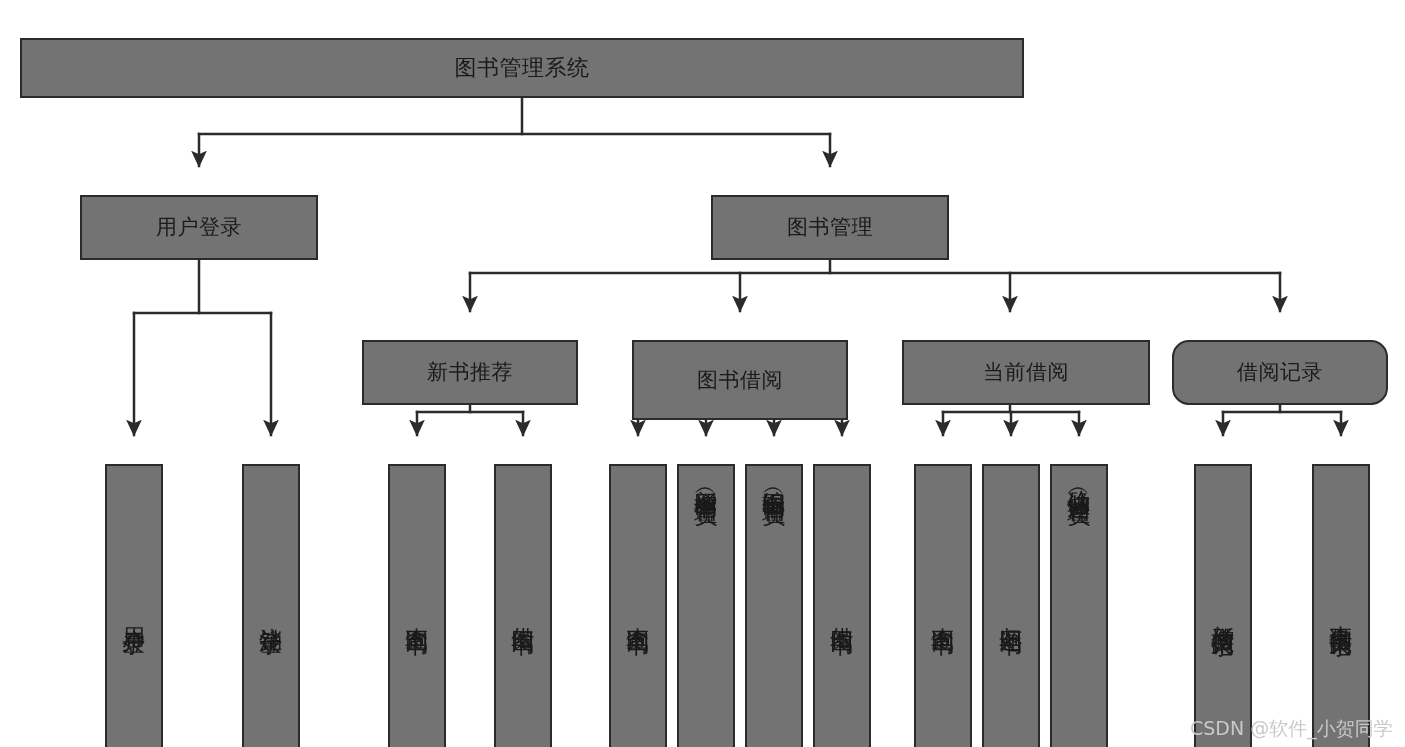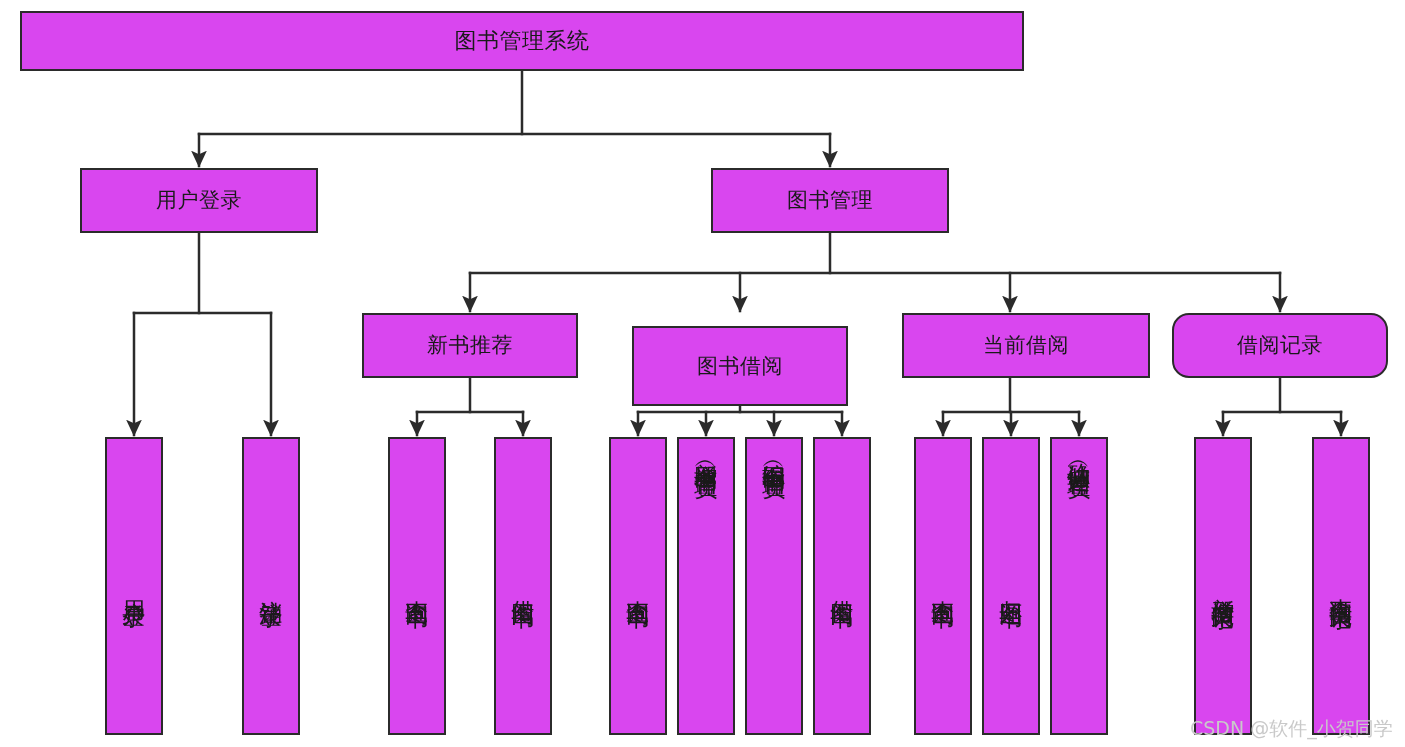--- a/index.html
+++ b/index.html
@@ -20,27 +20,28 @@
     position: absolute;
     left: 0;
     top: 0;
     width: 1405px;
     height: 747px;
     pointer-events: none;
   }
   .node {
     position: absolute;
     box-sizing: border-box;
-    background: #d946ef;
+    background: #737373;
     border: 2.5px solid #2b2b2b;
     display: flex;
     align-items: center;
     justify-content: center;
     color: #1a1a1a;
     z-index: 2;
+    margin-top: 27px;
   }
   .node .label {
     display: block;
     text-align: center;
     line-height: 1.18;
     white-space: nowrap;
   }
   
   .node.h .label {
     font-size: 21px;
@@ -142,21 +143,21 @@
   <div class="node h" style="left:80px; top:168px; width:238px; height:65px;">
     <span class="label">用户登录</span>
   </div>
   <div class="node h" style="left:711px; top:168px; width:238px; height:65px;">
     <span class="label">图书管理</span>
   </div>
 
   <div class="node h" style="left:362px; top:313px; width:216px; height:65px;">
     <span class="label">新书推荐</span>
   </div>
-  <div class="node h" style="left:632px; top:326px; width:216px; height:80px;">
+  <div class="node h" style="left:632px; top:313px; width:216px; height:80px;">
     <span class="label">图书借阅</span>
   </div>
   <div class="node h" style="left:902px; top:313px; width:248px; height:65px;">
     <span class="label">当前借阅</span>
   </div>
   <div class="node h" style="left:1172px; top:313px; width:216px; height:65px;border-radius:17px;">
     <span class="label">借阅记录</span>
   </div>
 
   <div class="node v center" style="left:105px; top:437px; width:58px; height:298px;">

